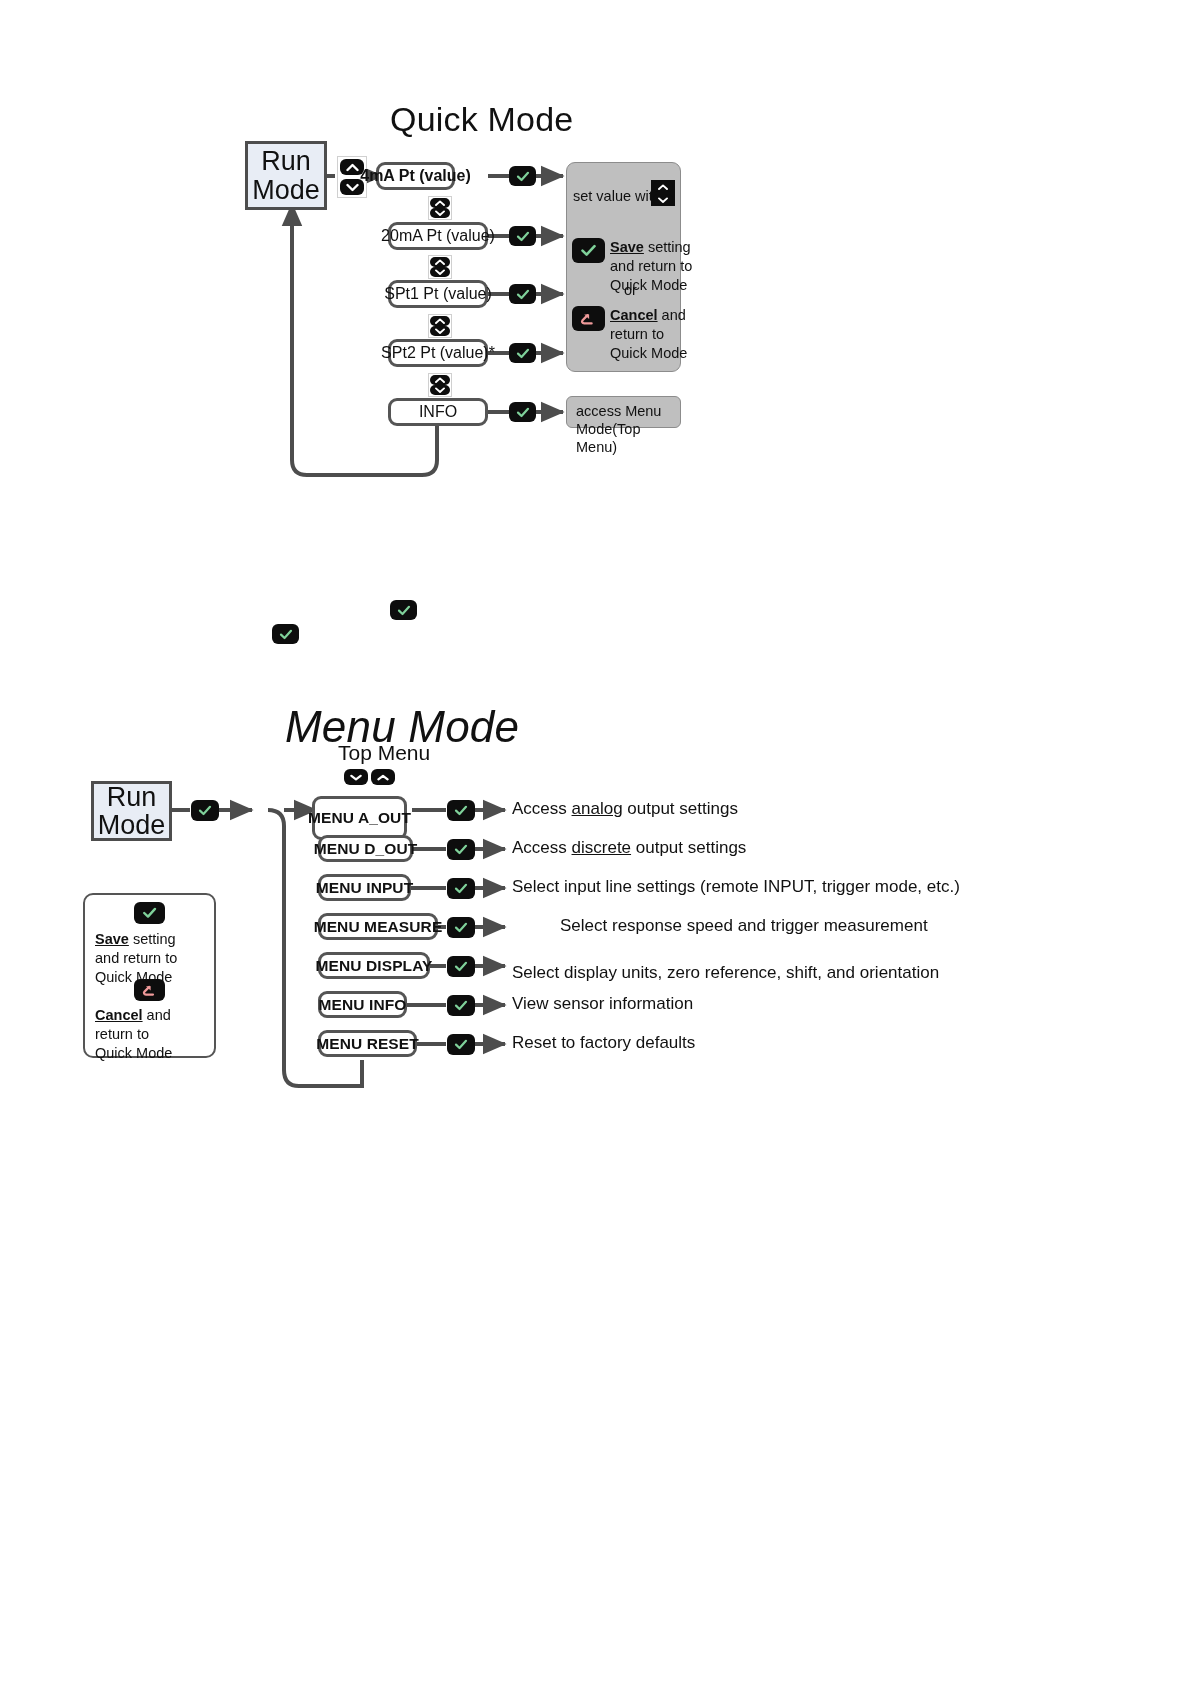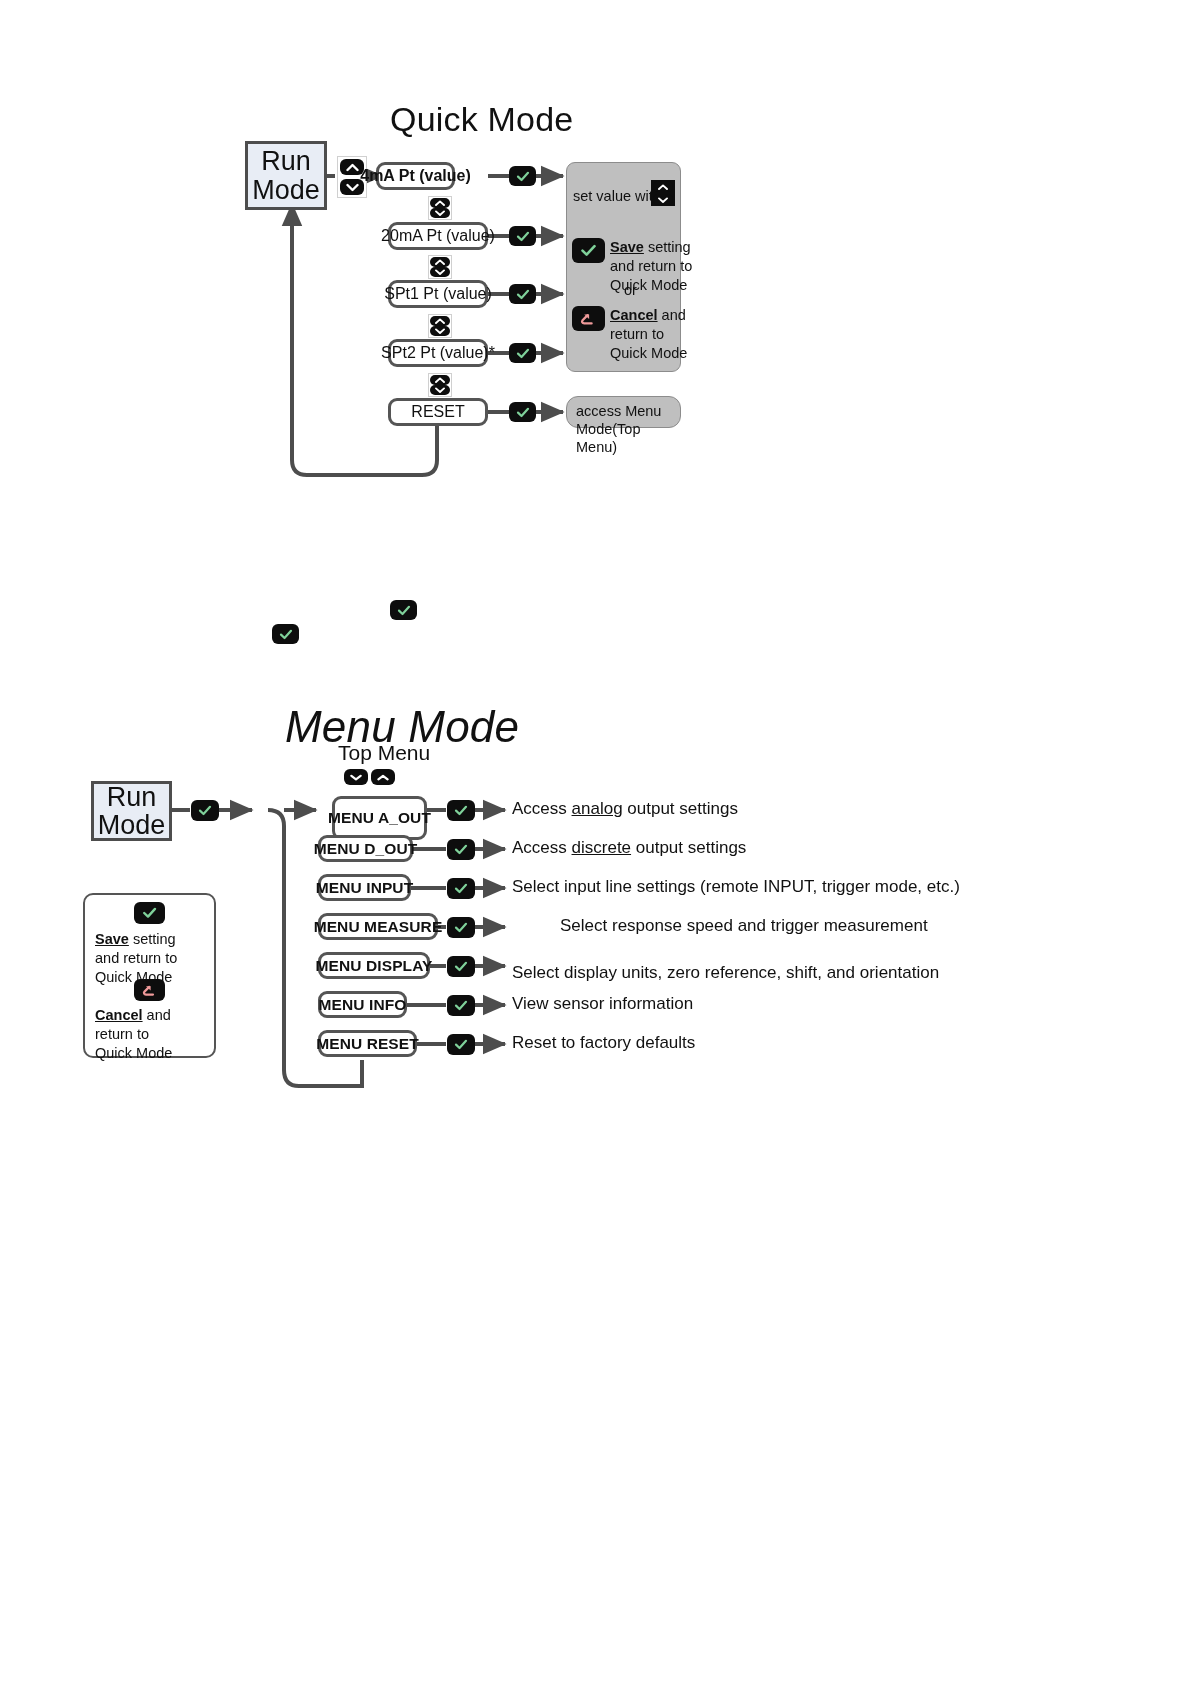--- a/index.html
+++ b/index.html
@@ -57,21 +57,21 @@
     position:absolute;
     background:#bfbfbf;
     border:1px solid #8c8c8c;
     border-radius:9px;
     box-sizing:border-box;
   }
   .gray-small{
     position:absolute;
     background:#bfbfbf;
     border:1px solid #8c8c8c;
-    border-radius:12px;
+    border-radius:6px;
     box-sizing:border-box;
     font-size:14.5px;line-height:1.25;color:#111;
     padding:5px 8px 4px 9px;
   }
 
   
   .legend-box{
     position:absolute;
     background:#ffffff;
     border:2px solid #555;
@@ -205,21 +205,21 @@
   <div class="node" style="left:388px;top:222px;width:100px;height:28px;">
     <span>20mA Pt (value)</span>
   </div>
   <div class="node" style="left:388px;top:280px;width:100px;height:28px;">
     <span>SPt1 Pt (value)</span>
   </div>
   <div class="node" style="left:388px;top:339px;width:100px;height:28px;">
     <span>SPt2 Pt (value)*</span>
   </div>
   <div class="node" style="left:388px;top:398px;width:100px;height:28px;">
-    <span>RESET</span>
+    <span>INFO</span>
   </div>
 
   <div class="updown" style="left:428px;top:196px;width:24px;height:24px;padding:1px;">
     <div class="key" style="width:20px;height:10px;">
       <svg width="10" height="6" viewBox="0 0 10 6">
           <path d="M1,5 L5,1.4 L9,5" fill="none" stroke="#ffffff" stroke-width="1.9" stroke-linecap="round" stroke-linejoin="round"></path>
         </svg>
     </div>
     <div class="key" style="width:20px;height:10px;">
       <svg width="10" height="6" viewBox="0 0 10 6">
@@ -367,21 +367,21 @@
     <span>Run</span>
     <span>Mode</span>
   </div>
 
   <div class="key" style="left:191px;top:800px;width:28px;height:21px;">
     <svg width="14" height="11" viewBox="0 0 14 11">
         <path d="M2,5.6 L5.5,9 L12,1.8" fill="none" stroke="#7fd19a" stroke-width="2.2" stroke-linecap="round" stroke-linejoin="round"></path>
       </svg>
   </div>
 
-  <div class="node menu-node" style="left:332px;top:796px;width:95px;height:44px;">
+  <div class="node menu-node" style="left:312px;top:796px;width:95px;height:44px;">
     <span>MENU A_OUT</span>
   </div>
   <div class="node menu-node" style="left:318px;top:835px;width:95px;height:27px;">
     <span>MENU D_OUT</span>
   </div>
   <div class="node menu-node" style="left:318px;top:874px;width:93px;height:27px;">
     <span>MENU INPUT</span>
   </div>
   <div class="node menu-node" style="left:318px;top:913px;width:120px;height:27px;">
     <span>MENU MEASURE</span>

